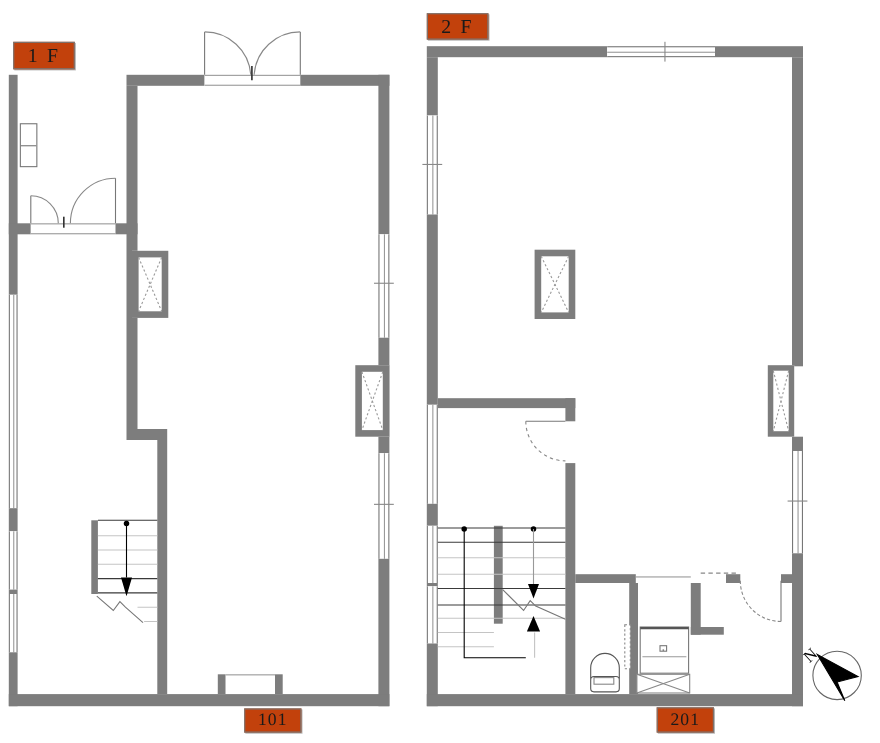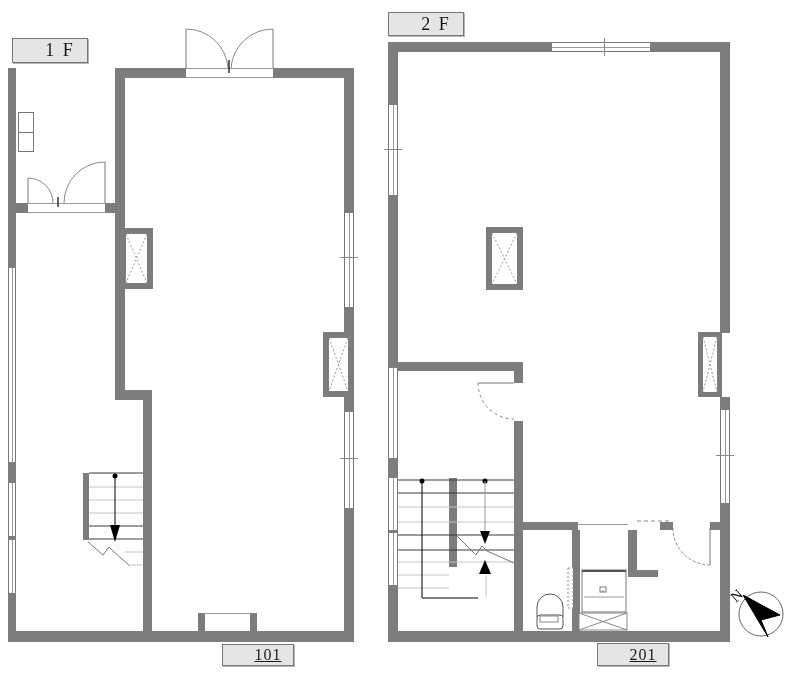--- a/index.html
+++ b/index.html
@@ -9,24 +9,24 @@
   .wv{position:absolute;background:#fff;border-left:1px solid #777;border-right:1px solid #777;box-sizing:border-box;}
   .wv::after{content:'';position:absolute;left:50%;top:0;bottom:0;width:1px;background:#999;}
   .wh{position:absolute;background:#fff;border-top:1px solid #777;border-bottom:1px solid #777;box-sizing:border-box;}
   .wh::after{content:'';position:absolute;top:50%;left:0;right:0;height:1px;background:#999;}
   .oh{position:absolute;background:#fff;border-top:1px solid #999;border-bottom:1px solid #999;box-sizing:border-box;}
   .tick{position:absolute;background:#888;}
   .pillar{position:absolute;background:#fff;border:6px solid #7d7d7d;box-sizing:border-box;}
   .pillar.thin{border-width:5px;}
   .shelf{position:absolute;background:#fff;border:1px solid #777;box-sizing:border-box;}
   .shelf-divider{position:absolute;left:0;right:0;top:50%;height:1px;background:#777;}
-  .lbl{position:absolute;background:#e5e5e5;border:1px solid #777;box-shadow:1px 1px 0 #b5b5b5;
-       display:flex;align-items:center;justify-content:center;color:#1a1a1a;padding-left:20px;}
+  .lbl{position:absolute;background:#c2410c;border:1px solid #777;box-shadow:1px 1px 0 #b5b5b5;
+       display:flex;align-items:center;justify-content:center;color:#1a1a1a;}
   .lbl.floor{font-size:18px;letter-spacing:2px;}
-  .lbl.room{font-size:16px;letter-spacing:1px;text-decoration:underline;}
+  .lbl.room{font-size:16px;letter-spacing:1px;}
   svg{position:absolute;left:0;top:0;}
   .thinline{position:absolute;background:#999;}
 </style>
 </head>
 <body>
 
 <div id="plan">
 
   <div>
 

